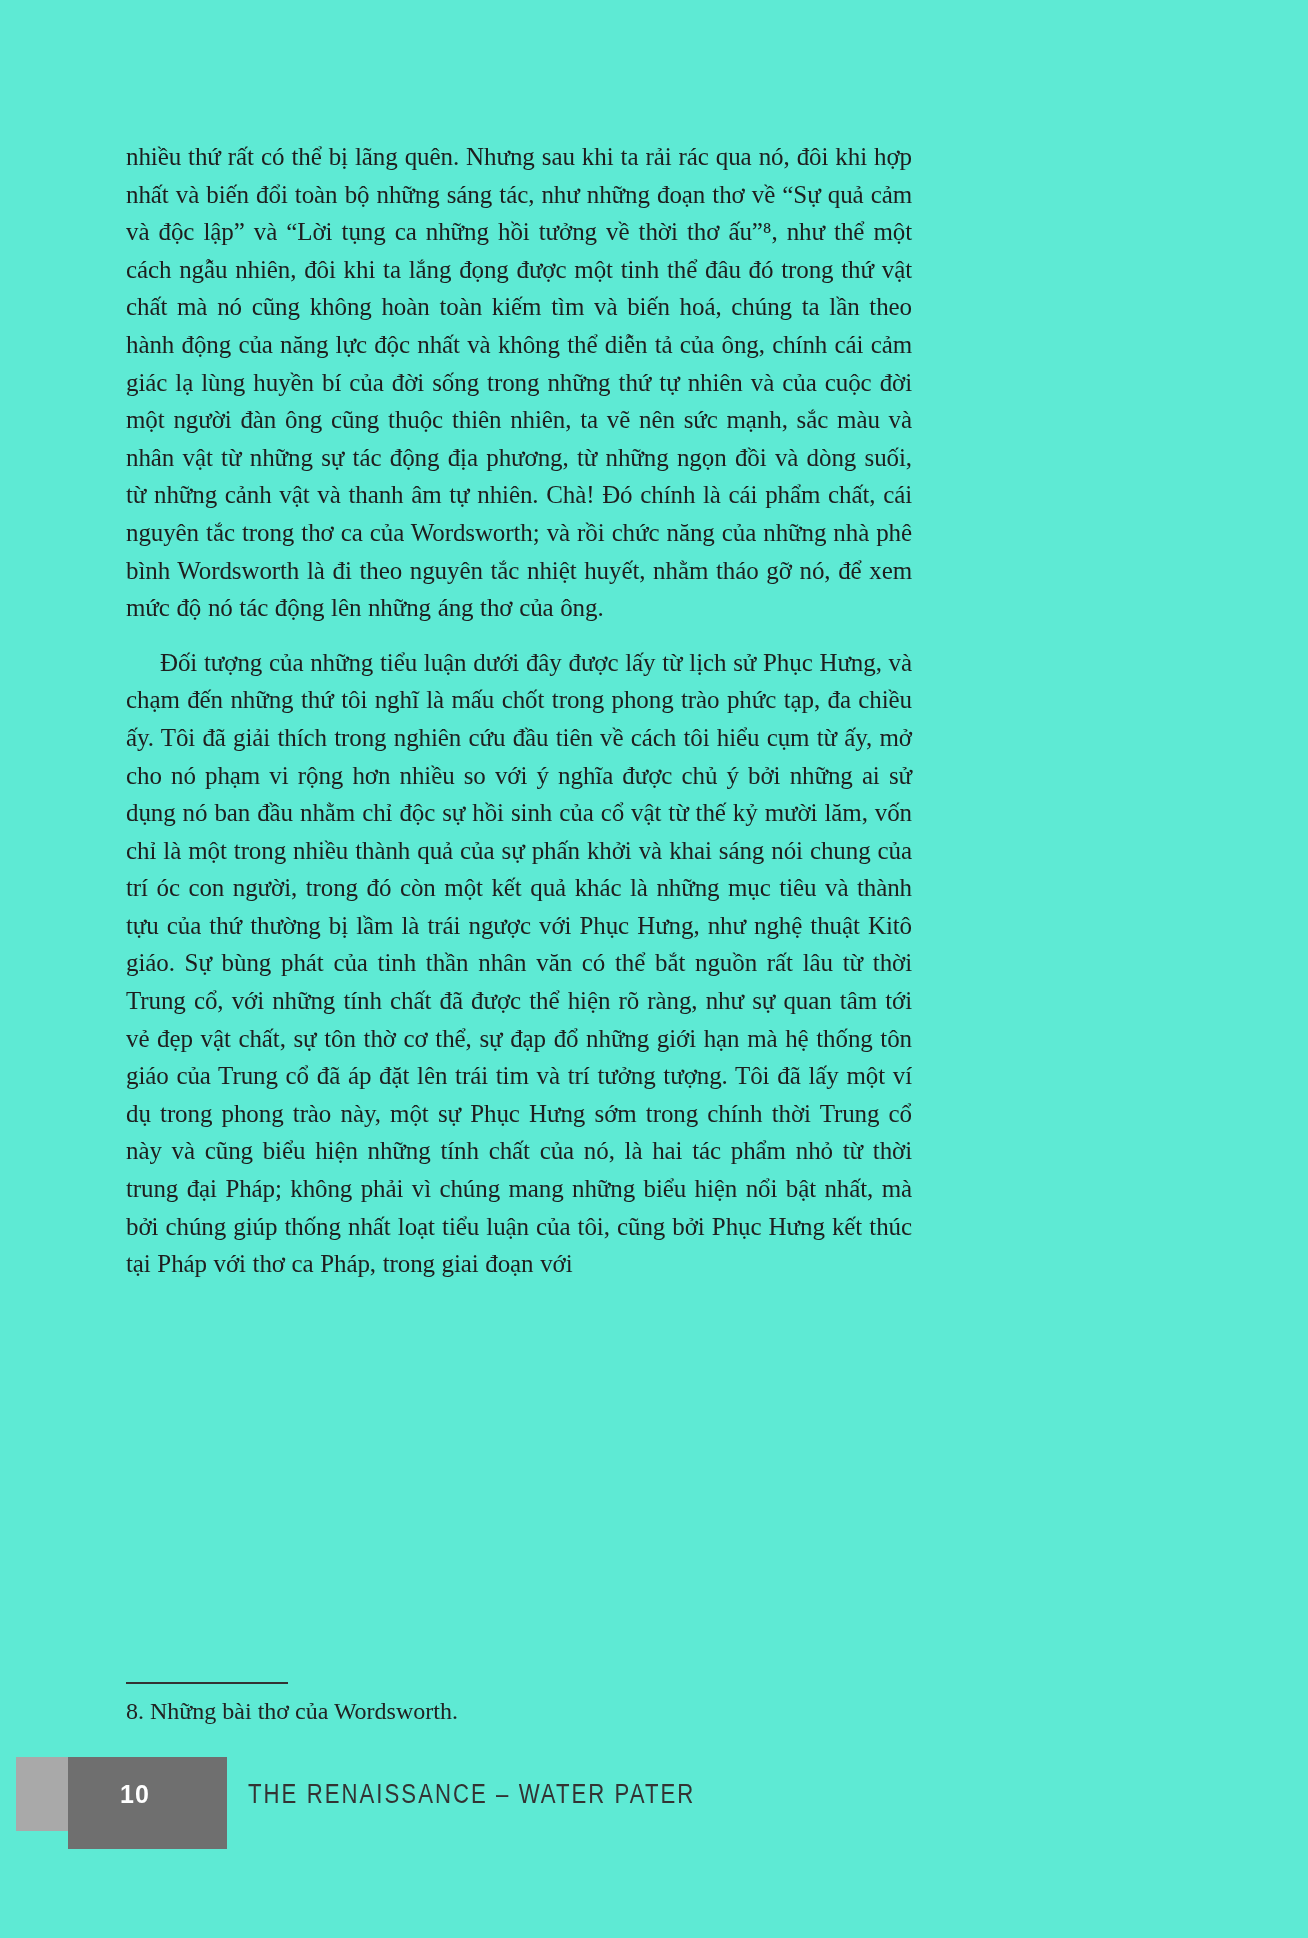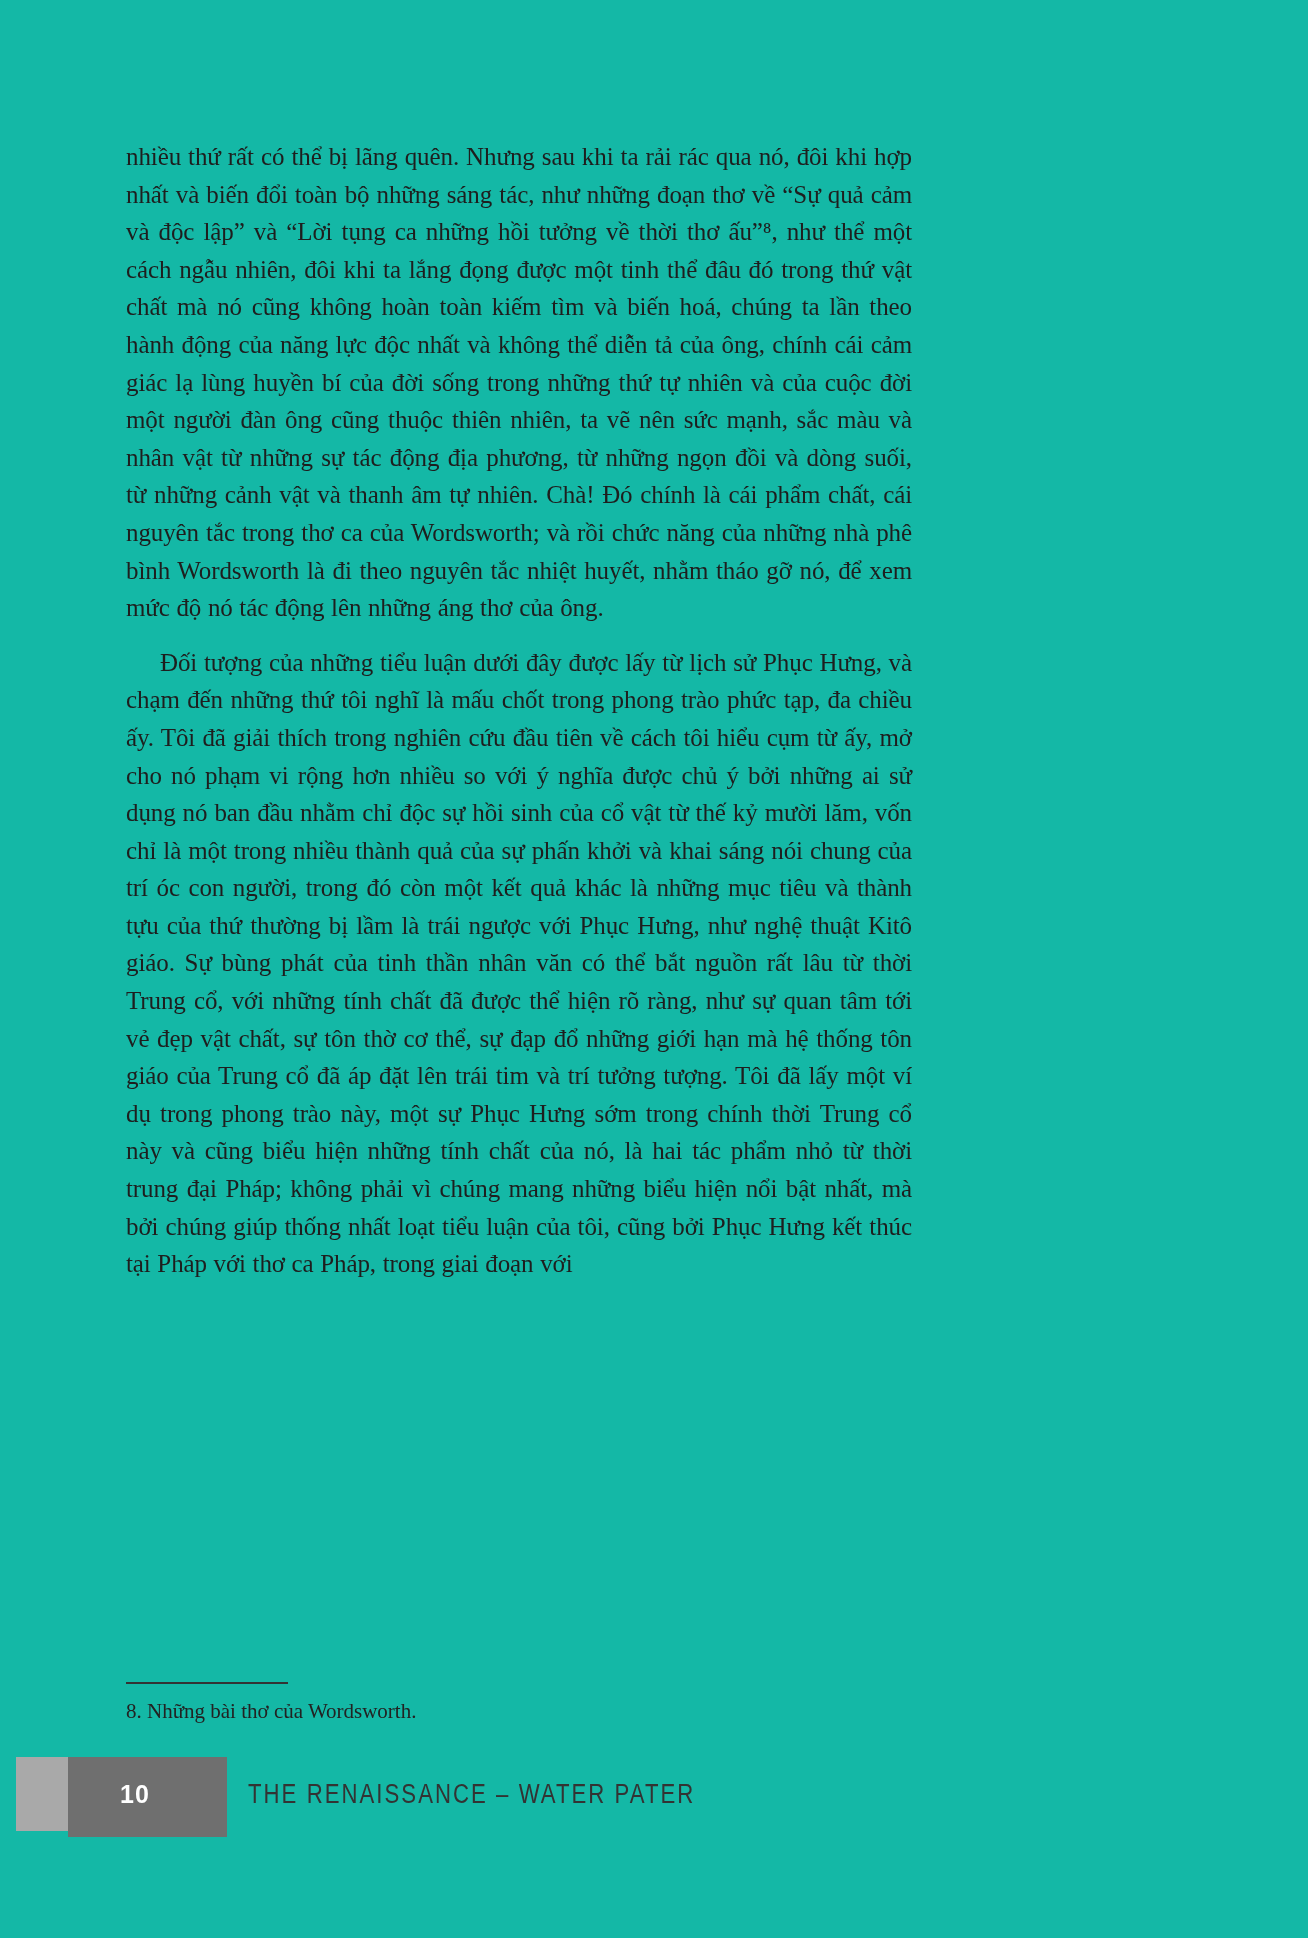--- a/index.html
+++ b/index.html
@@ -1,21 +1,21 @@
 <!DOCTYPE html>
 <html><head>
 <meta charset="utf-8">
 <style>
   * { margin: 0; padding: 0; box-sizing: border-box; }
   html, body { background: #ffffff; }
   .page {
     position: relative;
     width: 1308px;
     height: 1938px;
-    background: #14b8a6;
+    background: #5eead4;
     overflow: hidden;
     font-family: "Liberation Serif", "DejaVu Serif", serif;
     color: #1e1e1e;
   }
   .text-block {
     position: absolute;
     left: 126px;
     top: 138px;
     width: 786px;
   }
@@ -32,38 +32,38 @@
     position: absolute;
     left: 126px;
     top: 1682px;
     width: 162px;
     border-top: 2px solid #333333;
   }
   .footnote-text {
     position: absolute;
     left: 126px;
     top: 1696px;
-    font-size: 21px;
+    font-size: 24px;
     line-height: 30px;
     color: #222222;
   }
   .footer-square-light {
     position: absolute;
     left: 16px;
     top: 1757px;
     width: 52px;
     height: 74px;
     background: #a9a9a9;
   }
   .footer-block-dark {
     position: absolute;
     left: 68px;
     top: 1757px;
     width: 159px;
-    height: 80px;
+    height: 92px;
     background: #6f6f6f;
     color: #ffffff;
     font-family: "Liberation Sans", "DejaVu Sans", sans-serif;
     font-size: 25px;
     font-weight: bold;
     line-height: 74px;
     padding-left: 52px;
     letter-spacing: 1px;
   }
   .running-title {

